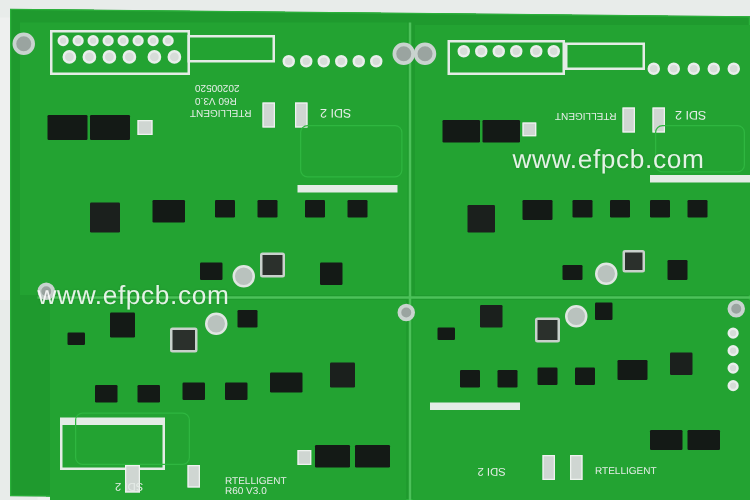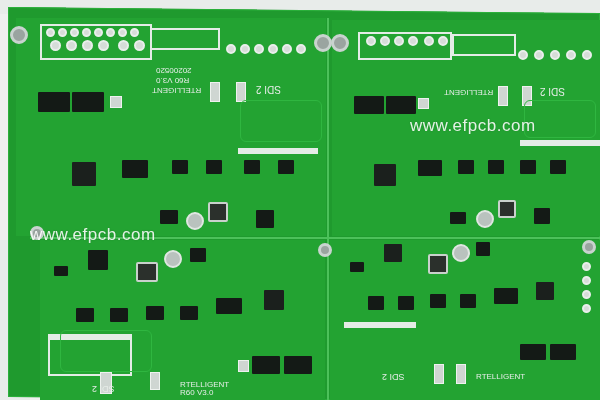--- a/index.html
+++ b/index.html
@@ -12,21 +12,21 @@
   .hole{position:absolute;border-radius:50%;background:#9aa4a0;border:3px solid #c9d3cf;}
   .pad{position:absolute;border-radius:50%;background:#d6dcd8;border:2px solid #e9eeeb;}
   .chip{position:absolute;background:#141a16;border-radius:1px;}
   .chip.q{background:#1b201d;}
   .smd{position:absolute;background:#cfd6d2;border:1px solid #eef2ef;}
   .silk{position:absolute;border:2px solid #e4ece6;}
   .silkbar{position:absolute;background:#e4ece6;}
   .cap{position:absolute;border-radius:50%;background:#b9c2be;border:2px solid #e0e6e2;}
   .ind{position:absolute;background:#2b302c;border:2px solid #c9d1cc;border-radius:2px;}
   .trace{position:absolute;border:1px solid #2fb640;border-radius:6px;}
-  .wm{position:absolute;color:rgba(255,255,255,0.88);font-size:17px;letter-spacing:0.5px;white-space:nowrap;text-shadow:0 0 2px rgba(0,0,0,0.15);text-align:right;}
+  .wm{position:absolute;color:rgba(255,255,255,0.88);font-size:21px;letter-spacing:0.5px;white-space:nowrap;text-shadow:0 0 2px rgba(0,0,0,0.15);text-align:right;}
   .lbl{position:absolute;color:#e6ede8;font-size:8px;white-space:nowrap;}
   .white-strip{position:absolute;background:#e8ecea;}
 </style>
 </head>
 <body>
 
 <div class="photo">
 
   <div class="white-strip" style="left:0;top:0;width:600px;height:14px;"></div>
   <div class="white-strip" style="left:0;top:240px;width:30px;height:160px;"></div>

